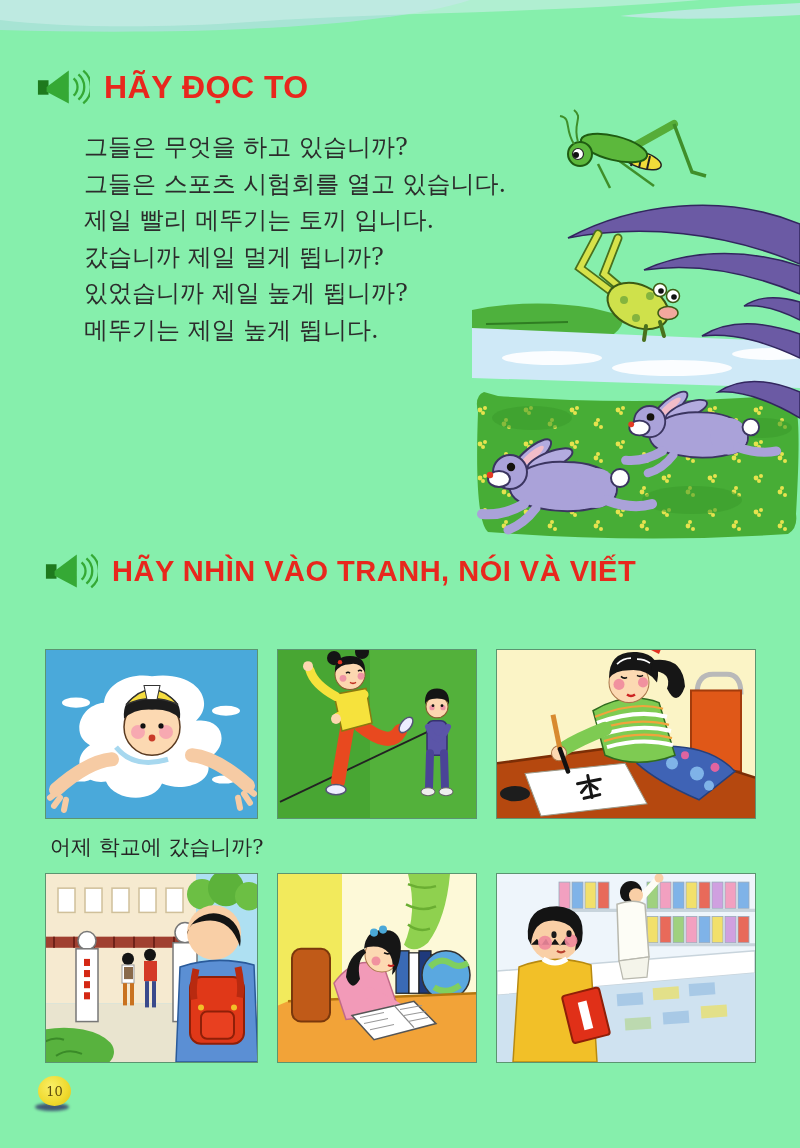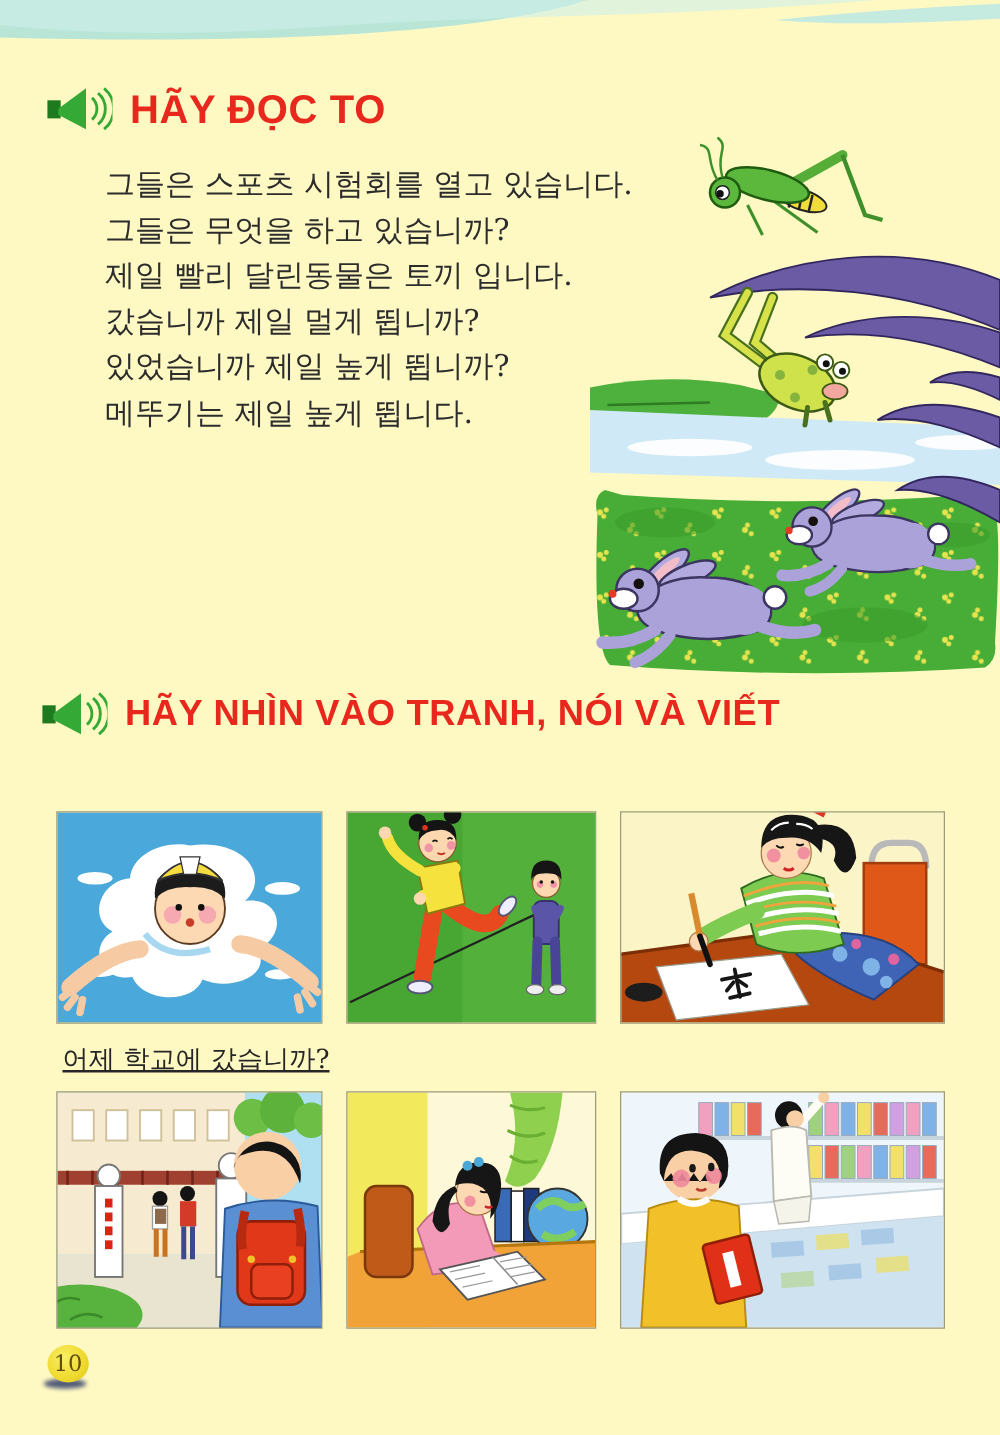--- a/index.html
+++ b/index.html
@@ -1,44 +1,44 @@
 <!DOCTYPE html>
 <html><head>
 <meta charset="utf-8">
 <style>
   html,body{margin:0;padding:0;background:#ffffff;}
-  .page{position:relative;width:800px;height:1148px;background:#fef9c3;overflow:hidden;
+  .page{position:relative;width:800px;height:1148px;background:#86efac;overflow:hidden;
         font-family:"Liberation Sans",sans-serif;}
   .top-swoosh{position:absolute;left:0;top:0;width:800px;height:40px;}
   .sec-head{position:absolute;display:flex;align-items:center;}
   .sec-head .spk{flex:0 0 auto;}
   .sec-title{margin:0 0 0 14px;color:#e8271d;font-weight:bold;font-family:"Liberation Sans",sans-serif;
              letter-spacing:.5px;white-space:nowrap;}
   #head1{left:36px;top:64px;height:46px;}
   #head1 .sec-title{font-size:32px;}
-  #head2{left:32px;top:548px;height:46px;}
+  #head2{left:44px;top:548px;height:46px;}
   #head2 .sec-title{font-size:29px;}
   .ktext{position:absolute;left:84px;top:129px;width:460px;
          font-family:"DejaVu Serif","Liberation Serif",serif;
          font-size:24px;line-height:36.5px;color:#2c2c2c;}
   .ktext p{margin:0;}
   .question{position:absolute;margin:0;font-family:"DejaVu Serif","Liberation Serif",serif;
             font-size:21px;color:#262626;}
   #q1{left:50px;top:604px;}
-  #q2{left:50px;top:833px;text-decoration:underline;}
+  #q2{left:50px;top:833px;}
   .illus1{position:absolute;left:472px;top:96px;width:328px;height:448px;margin:0;}
   .row{position:absolute;left:46px;width:709px;display:flex;justify-content:space-between;}
   #row1{top:650px;height:168px;}
   #row2{top:874px;height:188px;}
   .panel{margin:0;height:100%;}
   .panel svg{display:block;height:100%;outline:1px solid rgba(40,40,40,.45);}
   .pA{width:211px;} .pB{width:198px;} .pC{width:258px;}
   .badge{position:absolute;left:38px;top:1076px;width:33px;height:30px;border-radius:50%;
          background:radial-gradient(circle at 40% 35%,#f9ef66,#efd92e 60%,#dcc214);
-         color:#5f4d0e;font-family:"DejaVu Serif",serif;font-size:18px;
+         color:#5f4d0e;font-family:"DejaVu Serif",serif;font-size:13px;
          display:flex;align-items:center;justify-content:center;}
   .badge-shadow{position:absolute;left:35px;top:1103px;width:34px;height:8px;border-radius:50%;
          background:#35406b;filter:blur(1.5px);opacity:.85;}
 </style>
 </head>
 <body>
 
 <div class="page">
 
   <svg class="top-swoosh" viewBox="0 0 800 40" preserveAspectRatio="none">
@@ -52,23 +52,23 @@
       <rect x="2" y="15" width="11" height="15" fill="#1e7a1e"></rect>
       <polygon points="11,22 34,5 34,39 11,27" fill="#35a935"></polygon>
       <path d="M39,13 A12,12 0 0 1 39,31" fill="none" stroke="#35a935" stroke-width="2.4"></path>
       <path d="M44,9 A17,17 0 0 1 44,35" fill="none" stroke="#35a935" stroke-width="2.4"></path>
       <path d="M49,5 A22,22 0 0 1 49,39" fill="none" stroke="#35a935" stroke-width="2.4"></path>
     </svg>
     <h1 class="sec-title">HÃY ĐỌC TO</h1>
   </header>
 
   <div class="ktext">
+    <p>그들은 무엇을 하고 있습니까?</p>
     <p>그들은 스포츠 시험회를 열고 있습니다.</p>
-    <p>그들은 무엇을 하고 있습니까?</p>
-    <p>제일 빨리 달린동물은 토끼 입니다.</p>
+    <p>제일 빨리 메뚜기는 토끼 입니다.</p>
     <p>갔습니까 제일 멀게 뜁니까?</p>
     <p>있었습니까 제일 높게 뜁니까?</p>
     <p>메뚜기는 제일 높게 뜁니다.</p>
   </div>
 
   <figure class="illus1">
     <svg width="328" height="448" viewBox="0 0 328 448">
       <defs>
         <pattern id="fl1" width="46" height="34" patternUnits="userSpaceOnUse">
           <g fill="#e6e34e">

